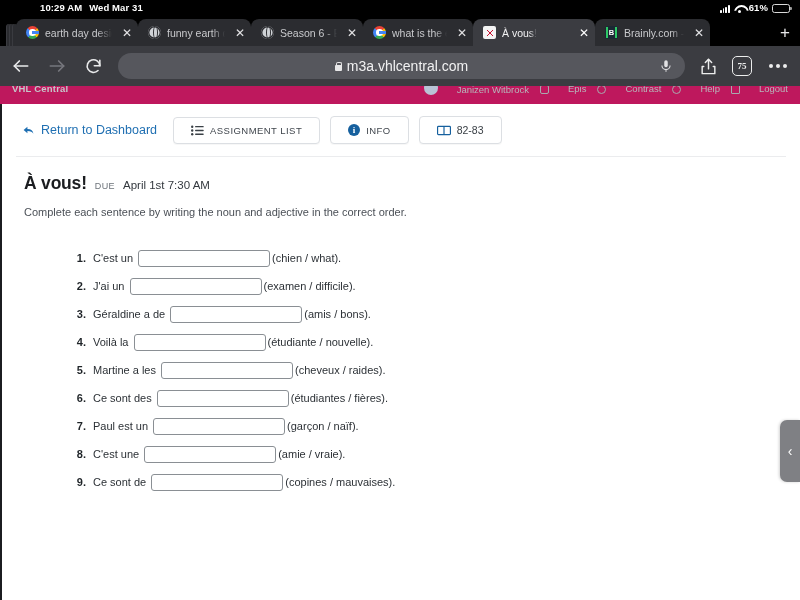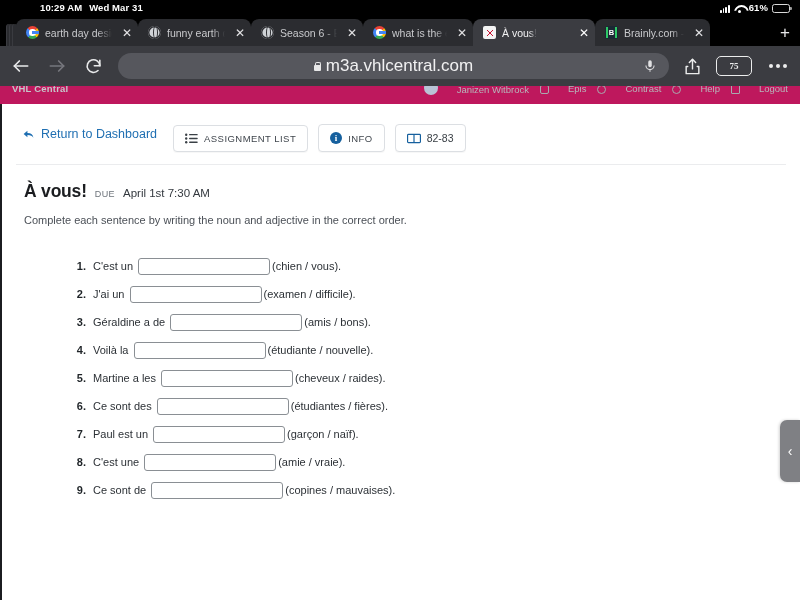--- a/index.html
+++ b/index.html
@@ -190,42 +190,42 @@
     height: 26px;
     background: #56575d;
     border-radius: 13px;
     display: flex;
     align-items: center;
     justify-content: center;
     position: relative;
     padding: 0 12px;
   }
   .url-inner { display: flex; align-items: center; gap: 5px; }
-  .url-text { color: #f1f1f2; font-size: 17px; text-align: center; }
+  .url-text { color: #f1f1f2; font-size: 14px; text-align: center; }
   .lock-icon { width: 7px; height: 9px; position: relative; flex: none; }
   .lock-icon::before {
     content: ""; position: absolute; bottom: 0; left: 0;
     width: 7px; height: 5.5px; background: #e7e7e8; border-radius: 1px;
   }
   .lock-icon::after {
     content: ""; position: absolute; top: 0; left: 1.5px;
     width: 4px; height: 4.5px;
     border: 1.2px solid #e7e7e8; border-bottom: none; border-radius: 2px 2px 0 0;
   }
   .mic-icon {
     position: absolute; right: 12px; top: 50%; transform: translateY(-50%);
     width: 14px; height: 14px; color: #e2e2e4;
   }
 
   .share-btn, .tabcount-btn, .more-btn {
     flex: none; display: flex; align-items: center; justify-content: center;
     color: #eceded;
   }
   .tabcount-btn {
-    width: 36px; height: 20px; border: 1.6px solid #eceded; border-radius: 5px;
+    width: 20px; height: 20px; border: 1.6px solid #eceded; border-radius: 5px;
     font-size: 9px; font-weight: 600; color: #eceded; font-family: Liberation Serif, serif;
   }
   .more-btn { gap: 3px; width: 24px; }
   .more-btn i { width: 4px; height: 4px; background: #eceded; border-radius: 50%; display: block; }
 
   
   .vhl-header {
     height: 18px;
     background: #be185d;
     display: flex;
@@ -276,27 +276,26 @@
     color: #1f6fb2; font-size: 12.5px;
     padding: 4px 6px;
   }
   .arrow-back { width: 13px; height: 13px; color: #1f6fb2; flex: none; }
 
   .tb-btn {
     display: flex; align-items: center; gap: 6px;
     border: 1px solid #dcdfe3;
     border-radius: 4px;
     background: #fff;
-    padding: 7px 11px;
+    padding: 7px 17px;
     color: #40464d;
     font-size: 9.5px;
     letter-spacing: .45px;
     box-shadow: 0 1px 1px rgba(0,0,0,.035);
     white-space: nowrap;
-    margin-top: 8px;
   }
   .tb-btn .txt { font-weight: 400; }
   .tb-btn.pages .txt { font-size: 10.5px; letter-spacing: 0; color: #3a4046; }
 
   .list-icon { width: 13px; height: 11px; flex: none; }
   .info-icon {
     width: 12px; height: 12px; border-radius: 50%;
     background: #16609e; color: #fff; flex: none;
     font-size: 9px; font-weight: 700; line-height: 12px; text-align: center;
     font-family: "Liberation Serif", serif;
@@ -559,21 +558,21 @@
     <span class="due-value">April 1st 7:30 AM</span>
   </div>
 
   <div class="instructions">Complete each sentence by writing the noun and adjective in the correct order.</div>
 
   <div class="exercise-list" id="exercise-host">
       <div class="ex-item">
         <span class="ex-num">1.</span>
         <span class="ex-pre">C'est un&nbsp;</span>
         <input type="text" class="ex-input" style="width: 132px;">
-        <span class="ex-post">(chien / vous).</span>
+        <span class="ex-post">(chien / what).</span>
       </div>
       <div class="ex-item">
         <span class="ex-num">2.</span>
         <span class="ex-pre">J'ai un&nbsp;</span>
         <input type="text" class="ex-input" style="width: 132px;">
         <span class="ex-post">(examen / difficile).</span>
       </div>
       <div class="ex-item">
         <span class="ex-num">3.</span>
         <span class="ex-pre">Géraldine a de&nbsp;</span>

